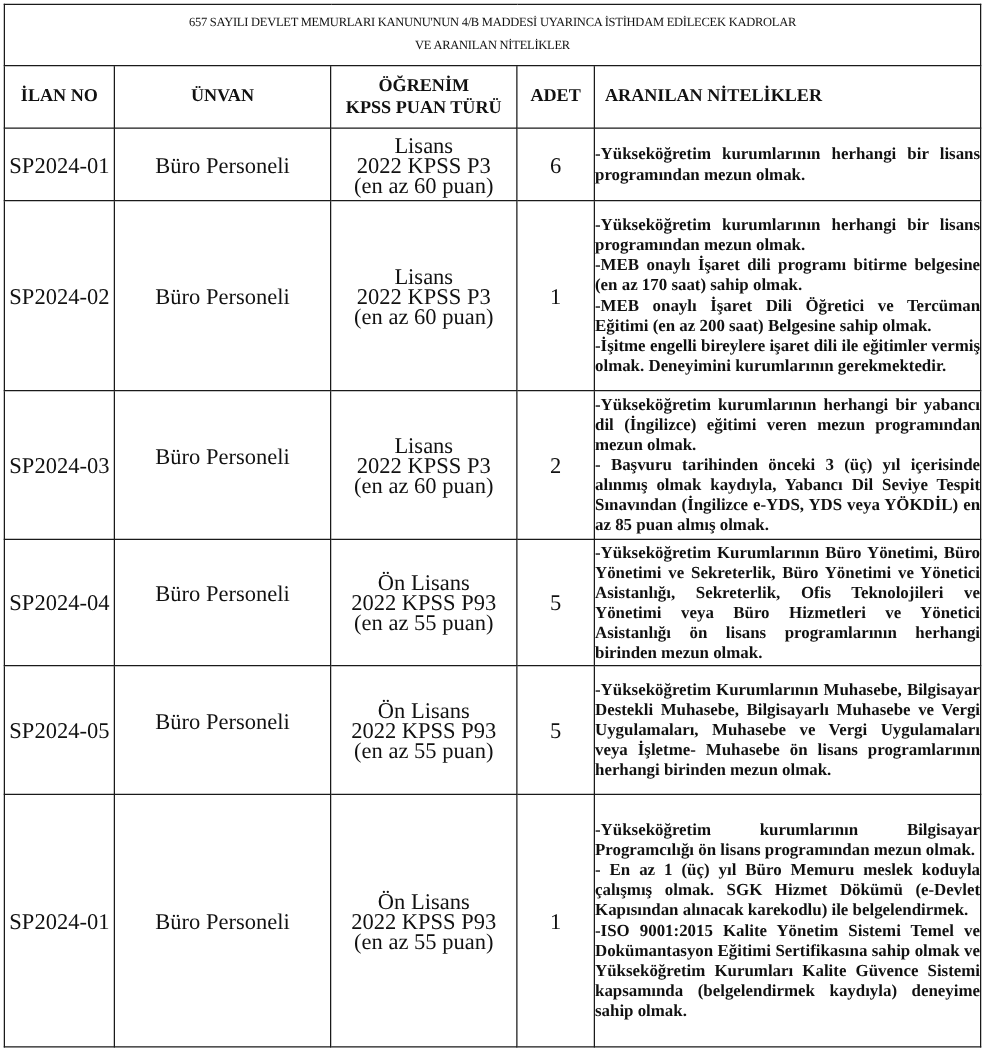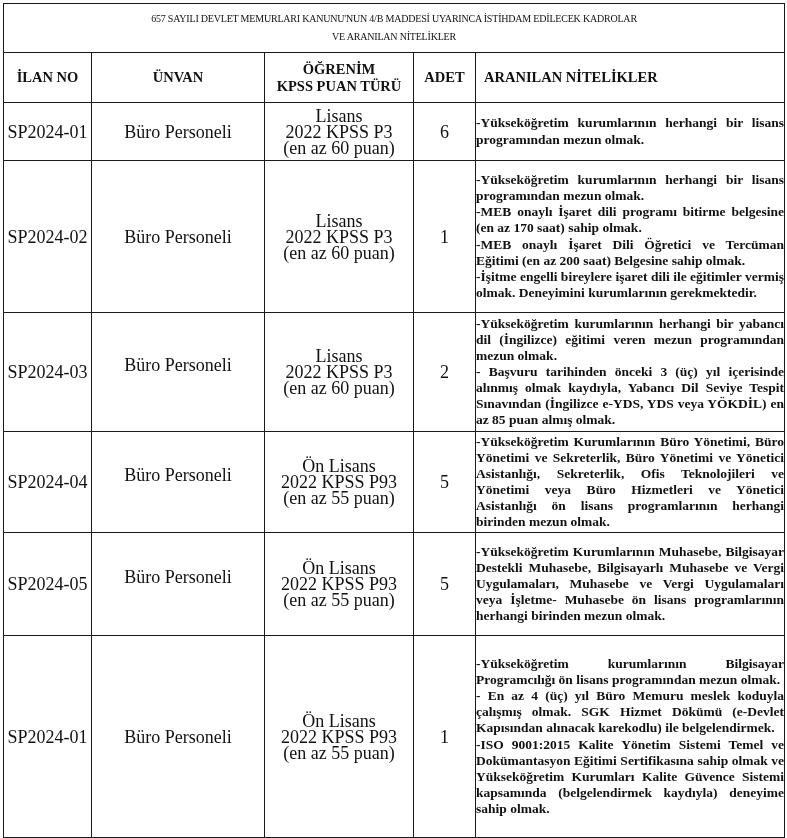--- a/index.html
+++ b/index.html
@@ -194,18 +194,18 @@
     <td class="c">SP2024-01</td>
     <td class="c">Büro Personeli</td>
     <td class="c">
       <span class="kps-line">Ön Lisans</span>
       <span class="kps-line">2022 KPSS P93</span>
       <span class="kps-line">(en az 55 puan)</span>
     </td>
     <td class="c">1</td>
     <td class="req">
       <span class="req-line">-Yükseköğretim kurumlarının Bilgisayar Programcılığı ön lisans programından mezun olmak.</span>
-      <span class="req-line">- En az 4 (üç) yıl Büro Memuru meslek koduyla çalışmış olmak. SGK Hizmet Dökümü (e-Devlet Kapısından alınacak karekodlu) ile belgelendirmek.</span>
+      <span class="req-line">- En az 1 (üç) yıl Büro Memuru meslek koduyla çalışmış olmak. SGK Hizmet Dökümü (e-Devlet Kapısından alınacak karekodlu) ile belgelendirmek.</span>
       <span class="req-line">-ISO 9001:2015 Kalite Yönetim Sistemi Temel ve Dokümantasyon Eğitimi Sertifikasına sahip olmak ve Yükseköğretim Kurumları Kalite Güvence Sistemi kapsamında (belgelendirmek kaydıyla) deneyime sahip olmak.</span>
     </td>
   </tr>
 </tbody>
   </table>
 
 </body></html>

